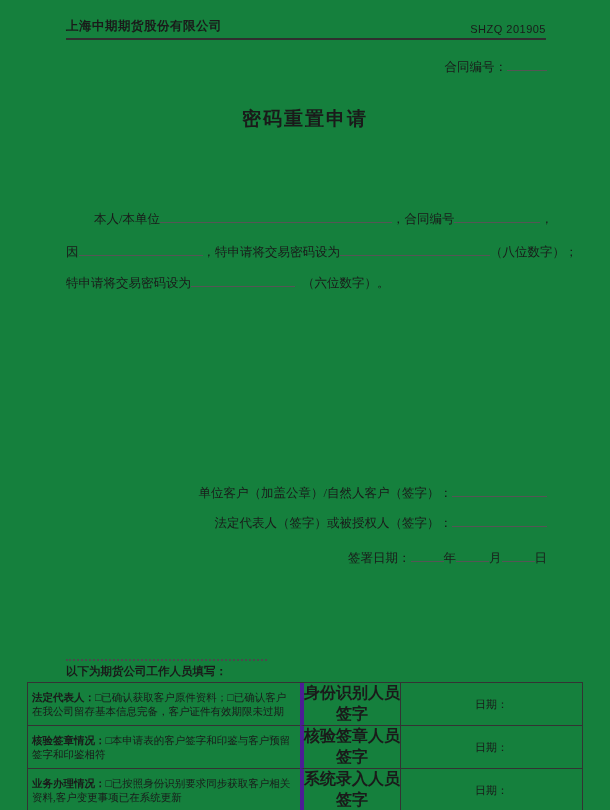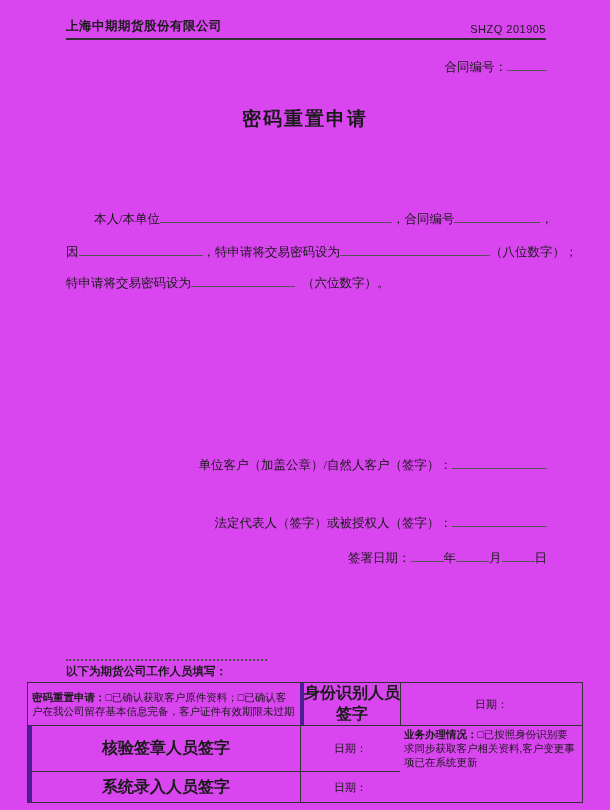--- a/index.html
+++ b/index.html
@@ -1,20 +1,20 @@
 <!DOCTYPE html>
 <html><head>
 <meta charset="utf-8">
 <style>
   html,body{margin:0;padding:0;background:#e8e8e8;}
   .page{
     position:relative;
     width:610px;height:810px;
     margin:0 auto;
-    background:#d946ef;
+    background:#15803d;
     color:#1a1a1a;
     font-family:"Liberation Serif","DejaVu Serif",serif;
     overflow:hidden;
   }
   .sans{font-family:"Liberation Sans","DejaVu Sans",sans-serif;}
 
   
   .header{
     position:absolute;left:66px;top:18px;width:480px;
     display:flex;justify-content:space-between;align-items:flex-end;
@@ -50,21 +50,21 @@
   .b-name{width:232px;}
   .b-acct{width:86px;}
   .b-reason{width:124px;}
   .b-tradepwd{width:150px;}
   .b-fundpwd{width:104px;margin-right:7px;}
   .b-sig{width:95px;}
   .b-date{width:33px;}
 
   
   .sigline{position:absolute;right:63px;font-size:12.5px;white-space:nowrap;}
-  .sig1{top:455px;}
+  .sig1{top:483px;}
   .sig2{top:513px;}
   .dateline{top:548px;}
 
   
   .dotted{position:absolute;top:651px;left:66px;width:201px;height:8px;border-bottom:2px dotted #4a4a4a;}
   .staff-note{position:absolute;top:664px;left:66px;font-size:11.5px;font-weight:bold;}
 
   .staff-table{
     position:absolute;top:682px;left:27px;width:556px;
     display:grid;grid-template-columns:272px 100px 1fr;
@@ -126,25 +126,28 @@
     <span>签署日期：</span><span class="blank b-date"></span><span>年</span><span class="blank b-date"></span><span>月</span><span class="blank b-date"></span><span>日</span>
   </div>
 
   <div class="dotted"></div>
 
   <div class="staff-note sans">以下为期货公司工作人员填写：</div>
 
   <div class="staff-table">
 
     <div class="cell row0">
-      <span class="c-desc"><span class="lbl">密码重置申请：</span><span>□已确认获取客户原件资料；□已确认客户在我公司留存基本信息完备，客户证件有效期限未过期</span></span>
+      <span class="c-desc"><span class="lbl">法定代表人：</span><span>□已确认获取客户原件资料；□已确认客户在我公司留存基本信息完备，客户证件有效期限未过期</span></span>
     </div>
     <div class="cell row0 c-signer">身份识别人员签字</div>
     <div class="cell row0 c-date">日期：</div>
 
+    <div class="cell">
+      <span class="c-desc"><span class="lbl">核验签章情况：</span><span>□本申请表的客户签字和印鉴与客户预留签字和印鉴相符</span></span>
+    </div>
     <div class="cell c-signer">核验签章人员签字</div>
     <div class="cell c-date">日期：</div>
 
     <div class="cell">
       <span class="c-desc"><span class="lbl">业务办理情况：</span><span>□已按照身份识别要求同步获取客户相关资料,客户变更事项已在系统更新</span></span>
     </div>
     <div class="cell c-signer">系统录入人员签字</div>
     <div class="cell c-date">日期：</div>
 
   </div>

